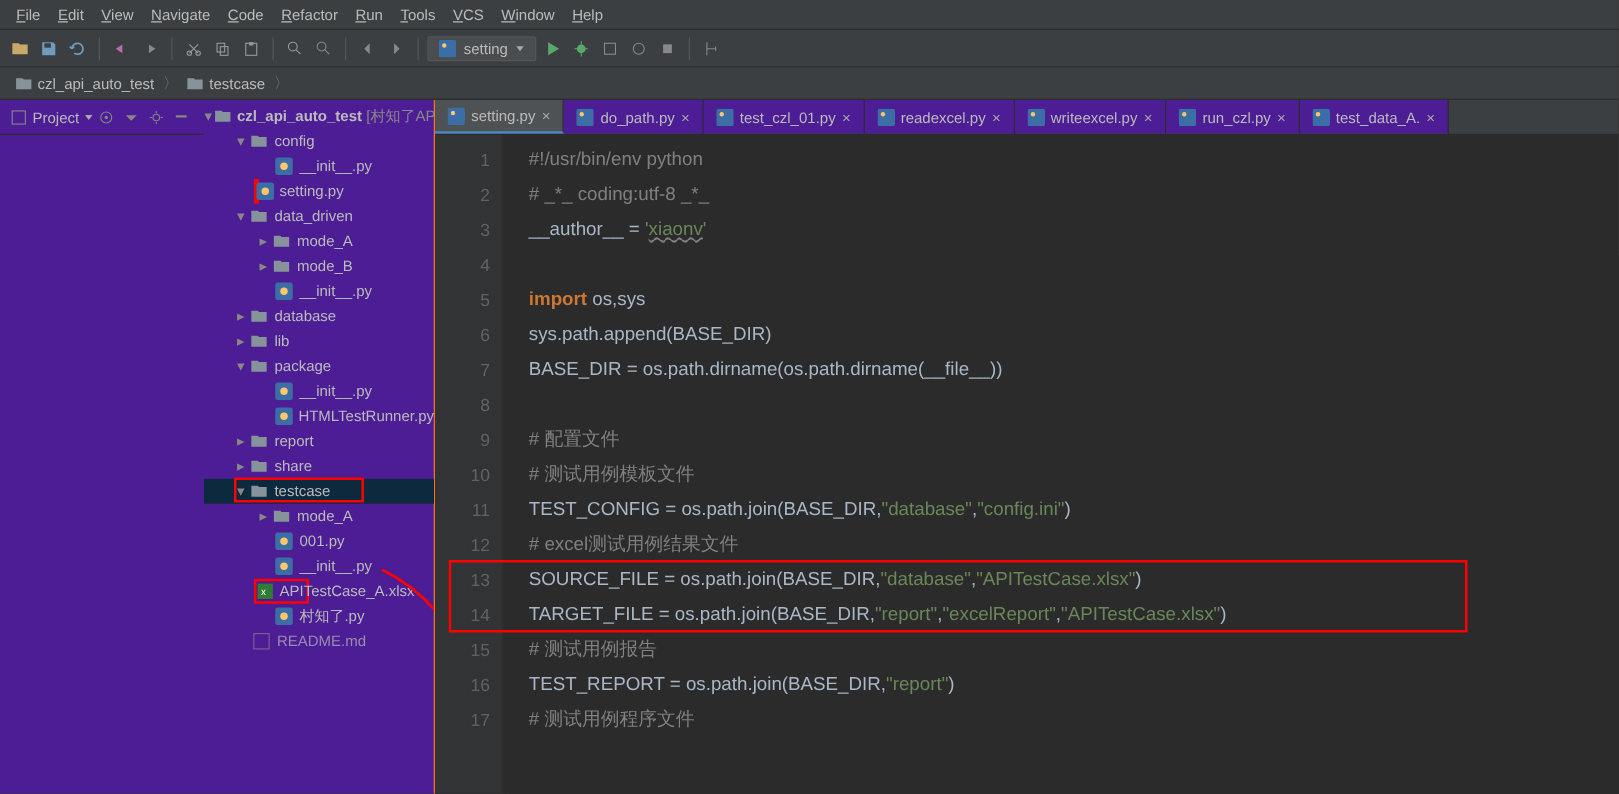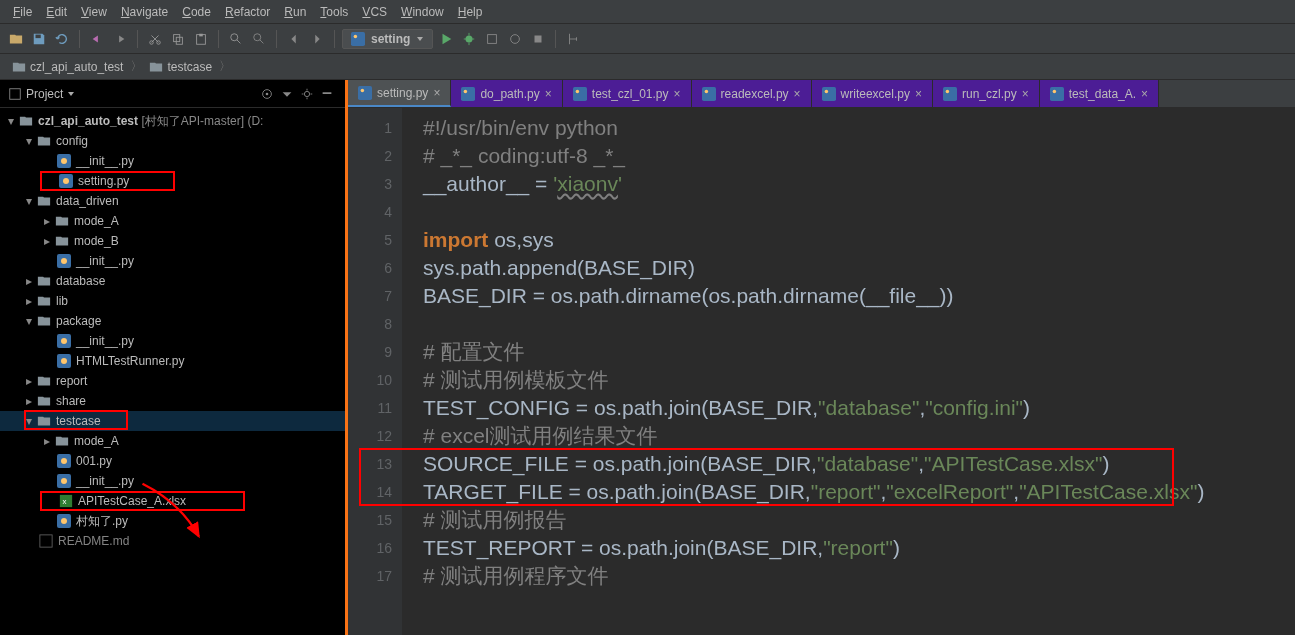--- a/index.html
+++ b/index.html
@@ -2,52 +2,52 @@
 <html><head>
 <meta charset="utf-8">
 <style>
 * { margin: 0; padding: 0; box-sizing: border-box; font-family: "Segoe UI", Arial, sans-serif; }
 body { background: #3c3f41; color: #bbbbbb; font-size: 12px; overflow: hidden; width: 1295px; height: 635px; }
 
 .menubar { background: #3c3f41; display: flex; padding: 2px 6px; height: 24px; border-bottom: 1px solid #2b2b2b; }
 .menubar span { padding: 3px 7px; cursor: pointer; }
 .menubar span u { text-decoration: underline; }
 
-.toolbar { background: #3c3f41; display: flex; align-items: center; padding: 3px 6px; height: 30px; gap: 3px; border-bottom: 1px solid #2b2b2b; font-weight: bold; }
+.toolbar { background: #3c3f41; display: flex; align-items: center; padding: 3px 6px; height: 30px; gap: 3px; border-bottom: 1px solid #2b2b2b; }
 .tb-icon { width: 20px; height: 20px; display: flex; align-items: center; justify-content: center; cursor: pointer; }
 .tb-sep { width: 1px; height: 18px; background: #555; margin: 0 4px; }
 .run-combo { background: #4a4d4f; border: 1px solid #555; padding: 2px 8px; display: flex; align-items: center; gap: 6px; cursor: pointer; border-radius: 2px; }
 
 .breadcrumb { background: #3c3f41; display: flex; align-items: center; padding: 4px 6px; height: 26px; border-bottom: 1px solid #2b2b2b; }
 .crumb { display: flex; align-items: center; gap: 4px; padding: 2px 6px; cursor: pointer; }
 .crumb-sep { color: #777; margin: 0 1px; }
 
 .main { display: flex; height: 555px; }
-.sidebar { width: 348px; background: #000000; border-right: 3px solid #f97316; display: flex; flex-direction: column; }
+.sidebar { width: 348px; background: #4c1d95; border-right: 1px solid #f97316; display: flex; }
 .sidebar-hdr { display: flex; align-items: center; padding: 4px 8px; border-bottom: 1px solid #2b2b2b; height: 28px; }
 .sidebar-hdr-title { display: flex; align-items: center; gap: 4px; flex: 1; }
 .tree { overflow: auto; padding: 3px 0; }
 .tree-row { display: flex; align-items: center; height: 20px; padding: 1px 0; cursor: pointer; white-space: nowrap; }
 .tree-row.sel { background: #0d293e; }
 .tree-arrow { width: 10px; height: 10px; display: inline-flex; align-items: center; justify-content: center; margin-right: 2px; color: #888; }
 .tree-icon { width: 16px; height: 16px; margin-right: 4px; display: inline-flex; align-items: center; justify-content: center; }
 .tree-label { color: #bbbbbb; }
 .hl-red { border: 2px solid #ff0000; }
 .ind { display: inline-block; }
 
 .editor-area { flex: 1; background: #2b2b2b; display: flex; flex-direction: column; }
 .tabs { display: flex; background: #3c3f41; height: 28px; border-bottom: 1px solid #2b2b2b; overflow: hidden; }
 .tab { display: flex; align-items: center; gap: 5px; padding: 5px 10px; background: #4c1d95; border-right: 1px solid #2b2b2b; cursor: pointer; }
 .tab.active { background: #4e5254; border-bottom: 2px solid #4a88c7; }
 .tab .close { color: #aaa; font-size: 12px; }
 
 .editor-body { display: flex; flex: 1; overflow: hidden; position: relative; }
 .gutter { width: 55px; background: #313335; text-align: right; padding: 6px 10px 6px 6px; color: #606366; font-family: "Consolas", monospace; font-size: 14px; line-height: 28px; border-right: 1px solid #2b2b2b; }
 .gutter div { height: 28px; }
-.code { flex: 1; padding: 6px 0 6px 20px; font-family: "Consolas", monospace; font-size: 21px; line-height: 28px; color: #a9b7c6; position: relative; }
+.code { flex: 1; padding: 6px 0 6px 20px; font-family: "Consolas", monospace; font-size: 15px; line-height: 28px; color: #a9b7c6; position: relative; }
 .code-line { height: 28px; white-space: pre; position: relative; }
 .kw { color: #cc7832; font-weight: bold; }
 .str { color: #6a8759; }
 .cmt { color: #808080; }
 .underline-wavy { text-decoration: underline wavy #808080; }
 .red-box { position: absolute; border: 2px solid #ff0000; pointer-events: none; }
 .red-arrow { position: absolute; width: 120px; height: 60px; pointer-events: none; }
 
 svg.icon { width: 14px; height: 14px; }
 .folder-icon { color: #87939a; }

